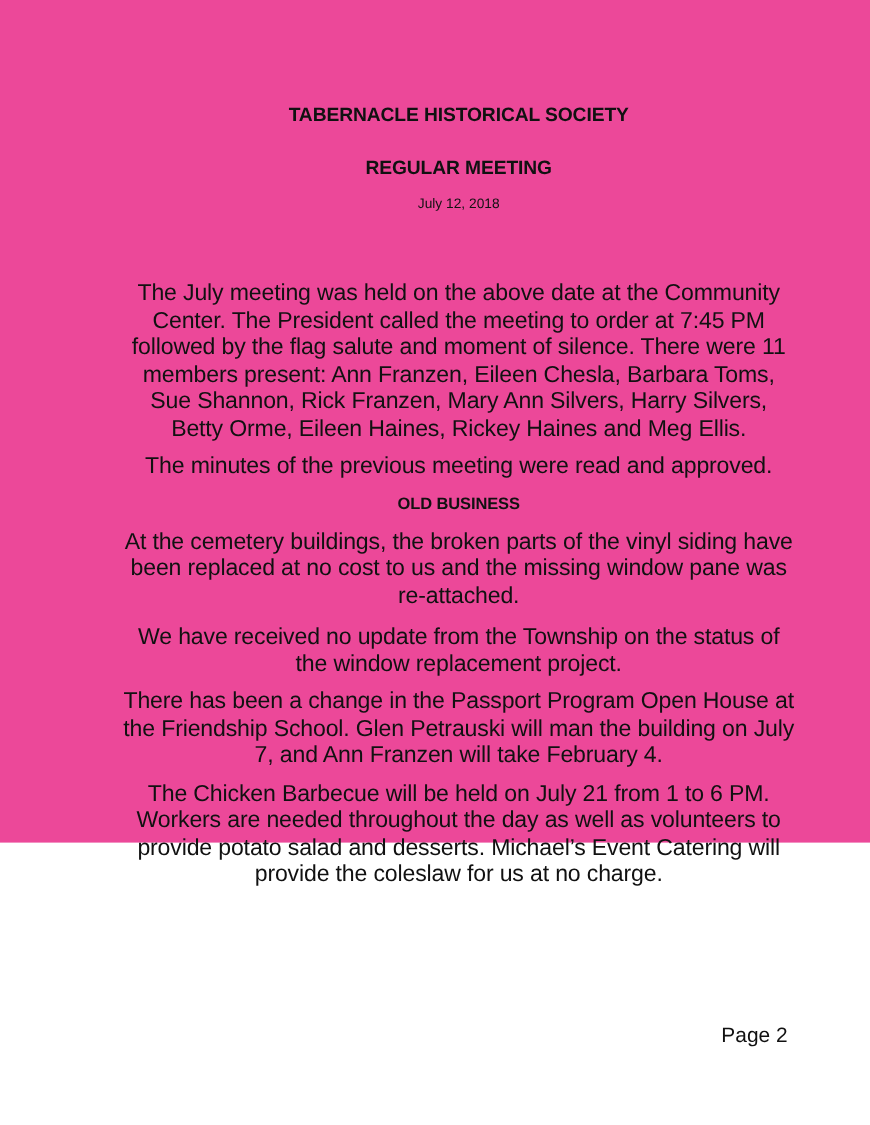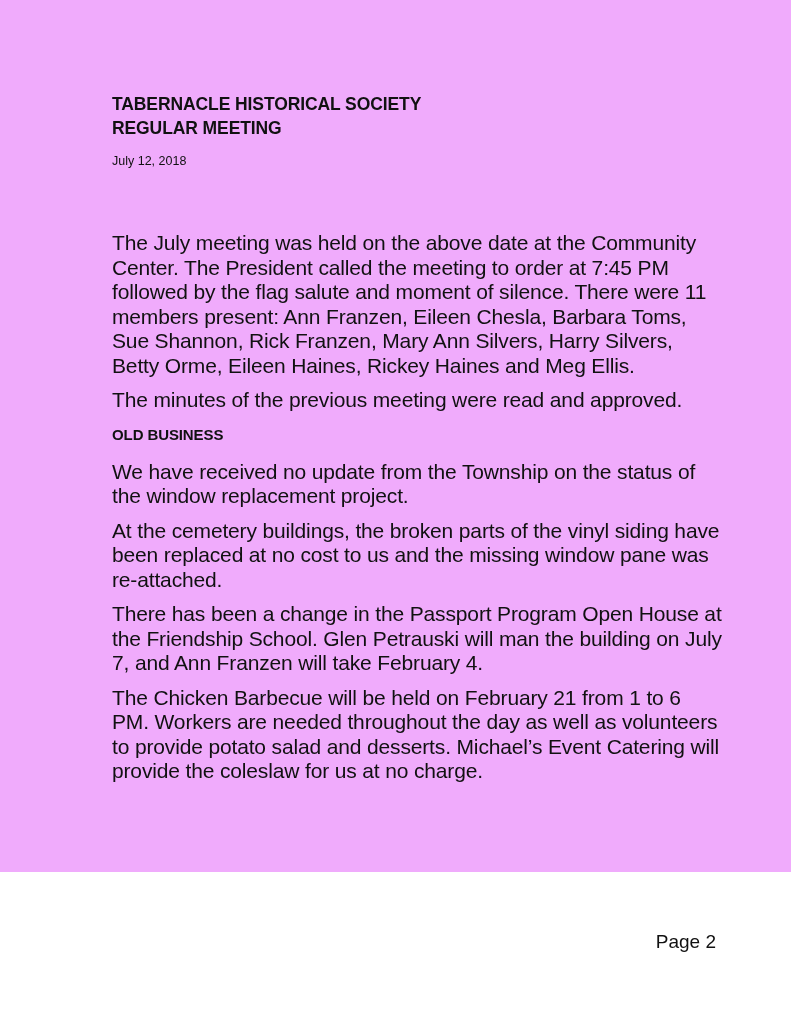--- a/index.html
+++ b/index.html
@@ -12,38 +12,39 @@
       height: 1023px;
       position: relative;
       overflow: hidden;
       font-family: "Liberation Sans", sans-serif;
       color: #111111;
     }
     .page {
       position: absolute;
       left: 0; top: 0;
       width: 791px;
-      height: 872px;
-      background: #f0abfc;
+      height: 766px;
+      background: #ec4899;
+      text-align: center;
     }
     .content {
       position: absolute;
       left: 112px;
       top: 92px;
       width: 610px;
     }
     .title {
       font-weight: bold;
       font-size: 17.5px;
       margin: 0;
       letter-spacing: -0.1px;
       line-height: 24px;
     }
     .title-org { margin-top: 0; }
-    .title-meeting { }
+    .title-meeting { margin-top: 24px; }
     .date {
       font-size: 12.5px;
       margin-top: 13px;
       line-height: 16px;
     }
     .para {
       font-size: 21px;
       line-height: 24.5px;
       margin: 0;
       letter-spacing: -0.15px;
@@ -75,20 +76,20 @@
   <div class="content">
     <div class="title title-org">TABERNACLE HISTORICAL SOCIETY</div>
     <div class="title title-meeting">REGULAR MEETING</div>
     <div class="date">July 12, 2018</div>
 
     <p class="para para-intro">The July meeting was held on the above date at the Community Center.  The President called the meeting to order at 7:45 PM followed by the flag salute and moment of silence. There were 11 members present: Ann Franzen, Eileen Chesla, Barbara Toms, Sue Shannon, Rick Franzen, Mary Ann Silvers, Harry Silvers, Betty Orme, Eileen Haines, Rickey Haines and Meg Ellis.</p>
     <p class="para para-minutes">The minutes of the previous meeting were read and approved.</p>
 
     <div class="section-head">OLD BUSINESS</div>
 
+    <p class="para para-gap">At the cemetery buildings, the broken parts of the vinyl siding have been replaced at no cost to us and the missing window pane was re-attached.</p>
     <p class="para para-ob1">We have received no update from the Township on the status of the window replacement project.</p>
-    <p class="para para-gap">At the cemetery buildings, the broken parts of the vinyl siding have been replaced at no cost to us and the missing window pane was re-attached.</p>
     <p class="para para-gap">There has been a change in the Passport Program Open House at the Friendship School.  Glen Petrauski will man the building on July 7, and Ann Franzen will take February 4.</p>
-    <p class="para para-gap">The Chicken Barbecue will be held on February 21 from 1 to 6 PM.  Workers are needed throughout the day as well as volunteers to provide potato salad and desserts.  Michael’s Event Catering will provide the coleslaw for us at no charge.</p>
+    <p class="para para-gap">The Chicken Barbecue will be held on July 21 from 1 to 6 PM.  Workers are needed throughout the day as well as volunteers to provide potato salad and desserts.  Michael’s Event Catering will provide the coleslaw for us at no charge.</p>
   </div>
 
   <div class="page-number">Page 2</div>
 </div>
 
 </body></html>

